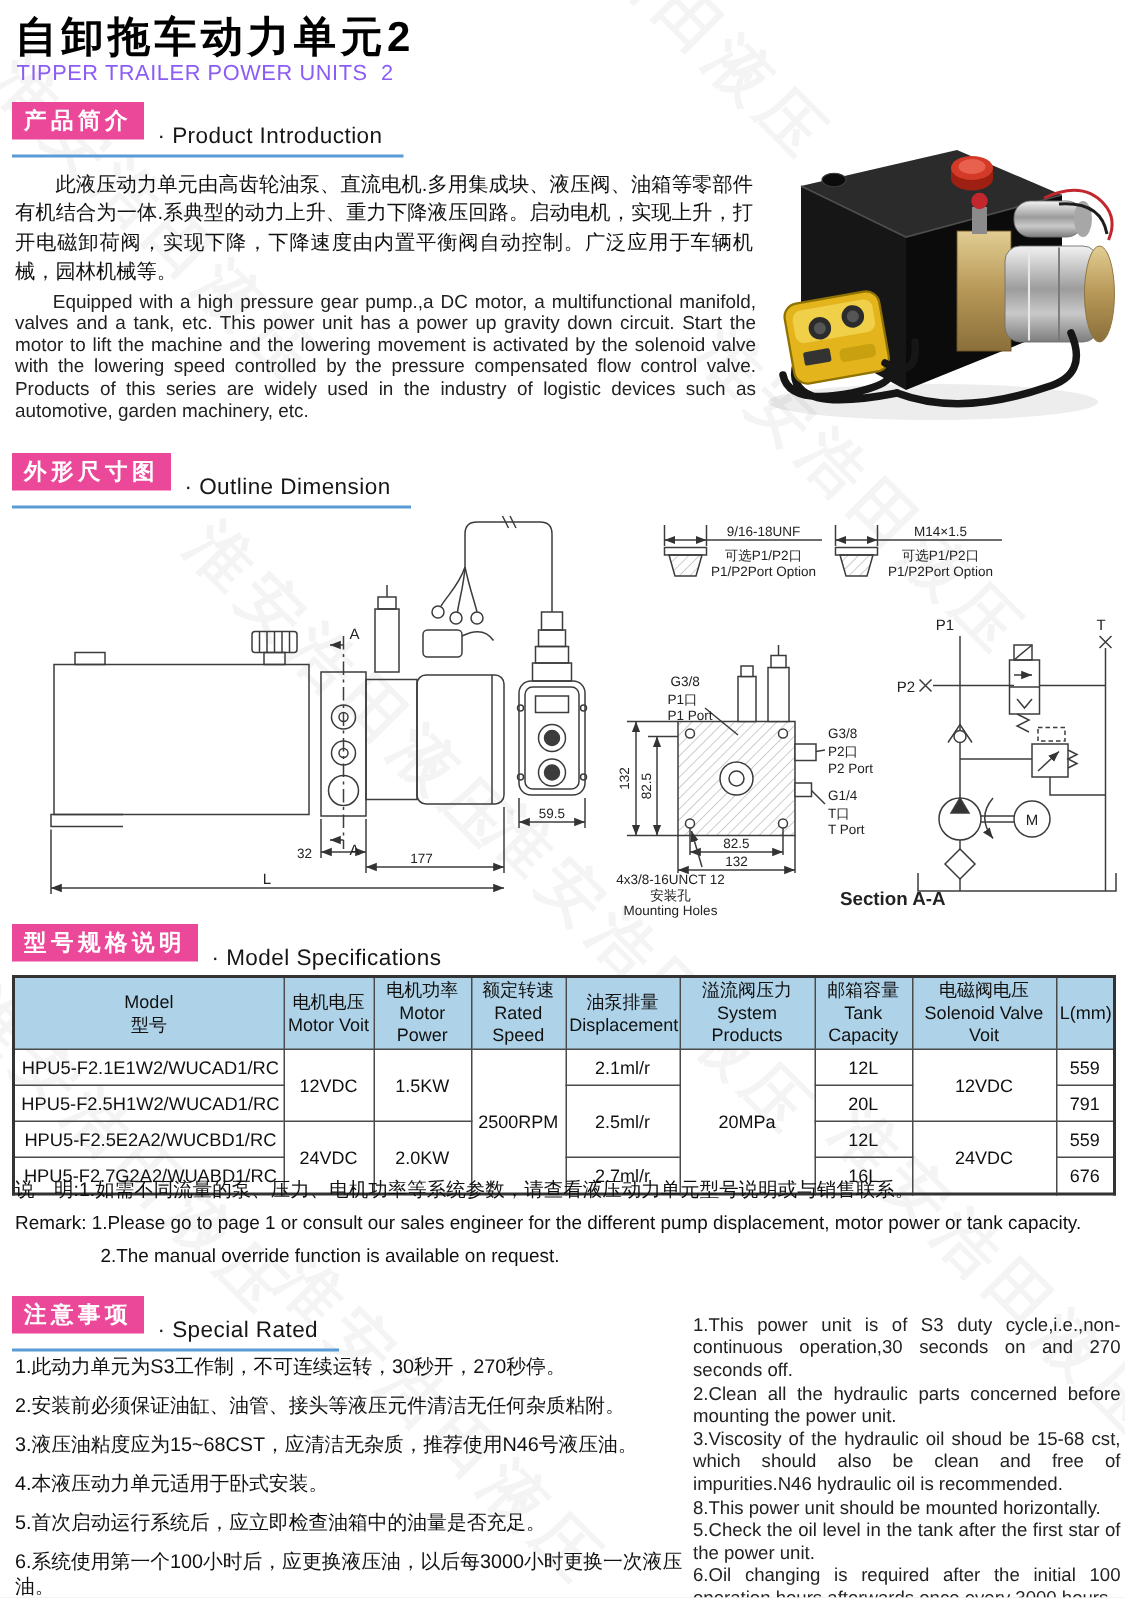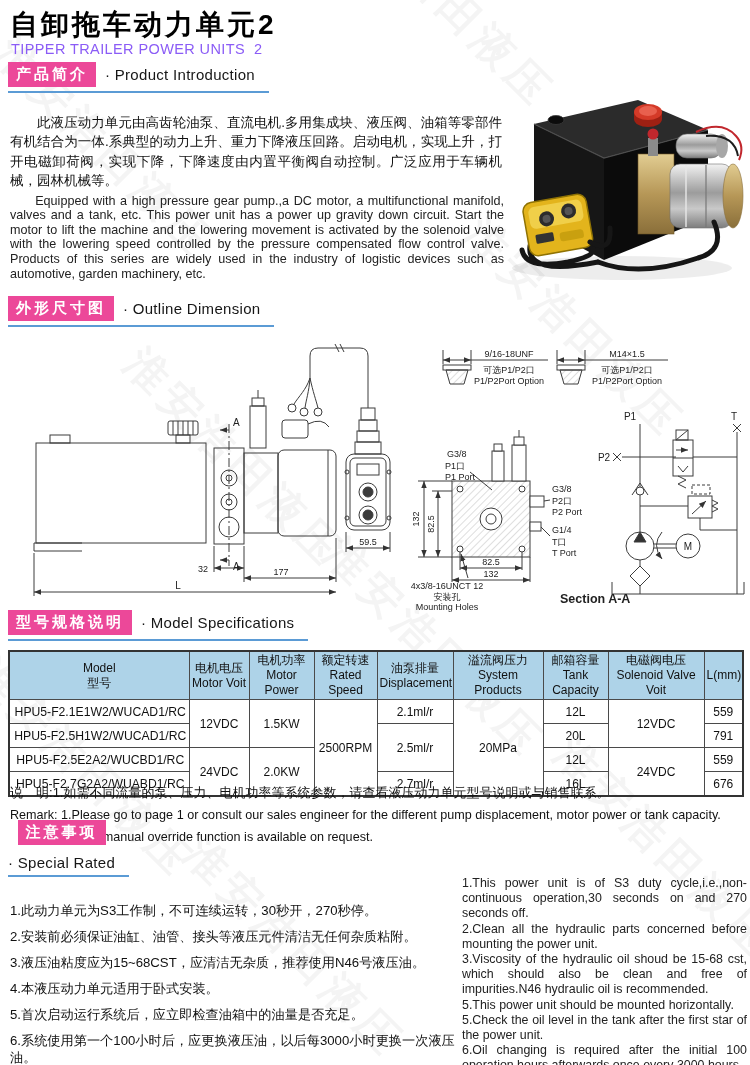--- a/index.html
+++ b/index.html
@@ -12,21 +12,21 @@
   .wm span{
     position:absolute;font-size:42px;font-weight:bold;color:rgba(60,60,60,0.055);
     transform:rotate(45deg);white-space:nowrap;letter-spacing:6px;
   }
   
   .title-zh{position:absolute;left:10px;top:6px;font-size:28px;font-weight:bold;letter-spacing:3px;color:#000;}
   .title-en{position:absolute;left:11px;top:41px;font-size:14.5px;color:#8b5cf6;letter-spacing:0.4px;white-space:pre-wrap;}
   
   .sec{position:absolute;display:flex;align-items:center;gap:9px;border-bottom:2px solid #5b9bd5;padding:0 14px 4px 0;}
   .sec .badge{background:#ec4899;color:#fff;font-size:15px;font-weight:bold;letter-spacing:3px;padding:3px 8px;}
-  .sec .lbl{font-size:15px;color:#161616;letter-spacing:0.3px;}
+  .sec .lbl{font-size:15px;color:#161616;letter-spacing:0.3px;margin-top:20px;}
   
   .intro-zh{position:absolute;left:10px;top:99px;width:492px;font-size:13.5px;line-height:19.5px;text-align:justify;text-indent:2em;color:#111;}
   .intro-en{position:absolute;left:10px;top:181px;width:494px;font-size:12.6px;line-height:14.6px;text-align:justify;text-indent:2em;color:#222;}
   .photo{position:absolute;left:500px;top:70px;}
   
   .drawing{position:absolute;left:0;top:320px;}
   .drawing text{font-family:"Liberation Sans","DejaVu Sans",sans-serif;fill:#222;}
   .d9{font-size:9px;} .d10{font-size:10px;} .sect-lbl{font-size:12.5px;font-weight:bold;}
   
   .spec-table{position:absolute;left:8px;top:650px;border-collapse:collapse;table-layout:fixed;width:734px;}
@@ -431,36 +431,36 @@
     </div>
     <div class="rline en">
       <span class="rlab">Remark:</span>&nbsp;
       <span>1.Please go to page 1 or consult our sales engineer for the different pump displacement, motor power or tank capacity.</span>
     </div>
     <div class="rline en rindent-en">
       <span>2.The manual override function is available on request.</span>
     </div>
   </div>
 
-  <div class="sec" style="left:8px;top:820px;flex-direction:column;">
+  <div class="sec" style="left:8px;top:858px;">
     <span class="badge">注意事项</span>
     <span class="lbl">· Special Rated</span>
   </div>
 
   <div class="notes-zh">
     <div>1.此动力单元为S3工作制，不可连续运转，30秒开，270秒停。</div>
     <div>2.安装前必须保证油缸、油管、接头等液压元件清洁无任何杂质粘附。</div>
     <div>3.液压油粘度应为15~68CST，应清洁无杂质，推荐使用N46号液压油。</div>
     <div>4.本液压动力单元适用于卧式安装。</div>
     <div>5.首次启动运行系统后，应立即检查油箱中的油量是否充足。</div>
     <div>6.系统使用第一个100小时后，应更换液压油，以后每3000小时更换一次液压油。</div>
   </div>
 
   <div class="notes-en">
     <div>1.This power unit is of S3 duty cycle,i.e.,non-continuous operation,30 seconds on and 270 seconds off.</div>
     <div>2.Clean all the hydraulic parts concerned before mounting the power unit.</div>
     <div>3.Viscosity of the hydraulic oil shoud be 15-68 cst, which should also be clean and free of impurities.N46 hydraulic oil is recommended.</div>
-    <div>5.This power unit should be mounted horizontally.</div>
+    <div>8.This power unit should be mounted horizontally.</div>
     <div>5.Check the oil level in the tank after the first star of the power unit.</div>
     <div>6.Oil changing is required after the initial 100 operation hours,afterwards once every 3000 hours.</div>
   </div>
 
 </div>
 
 </body></html>

